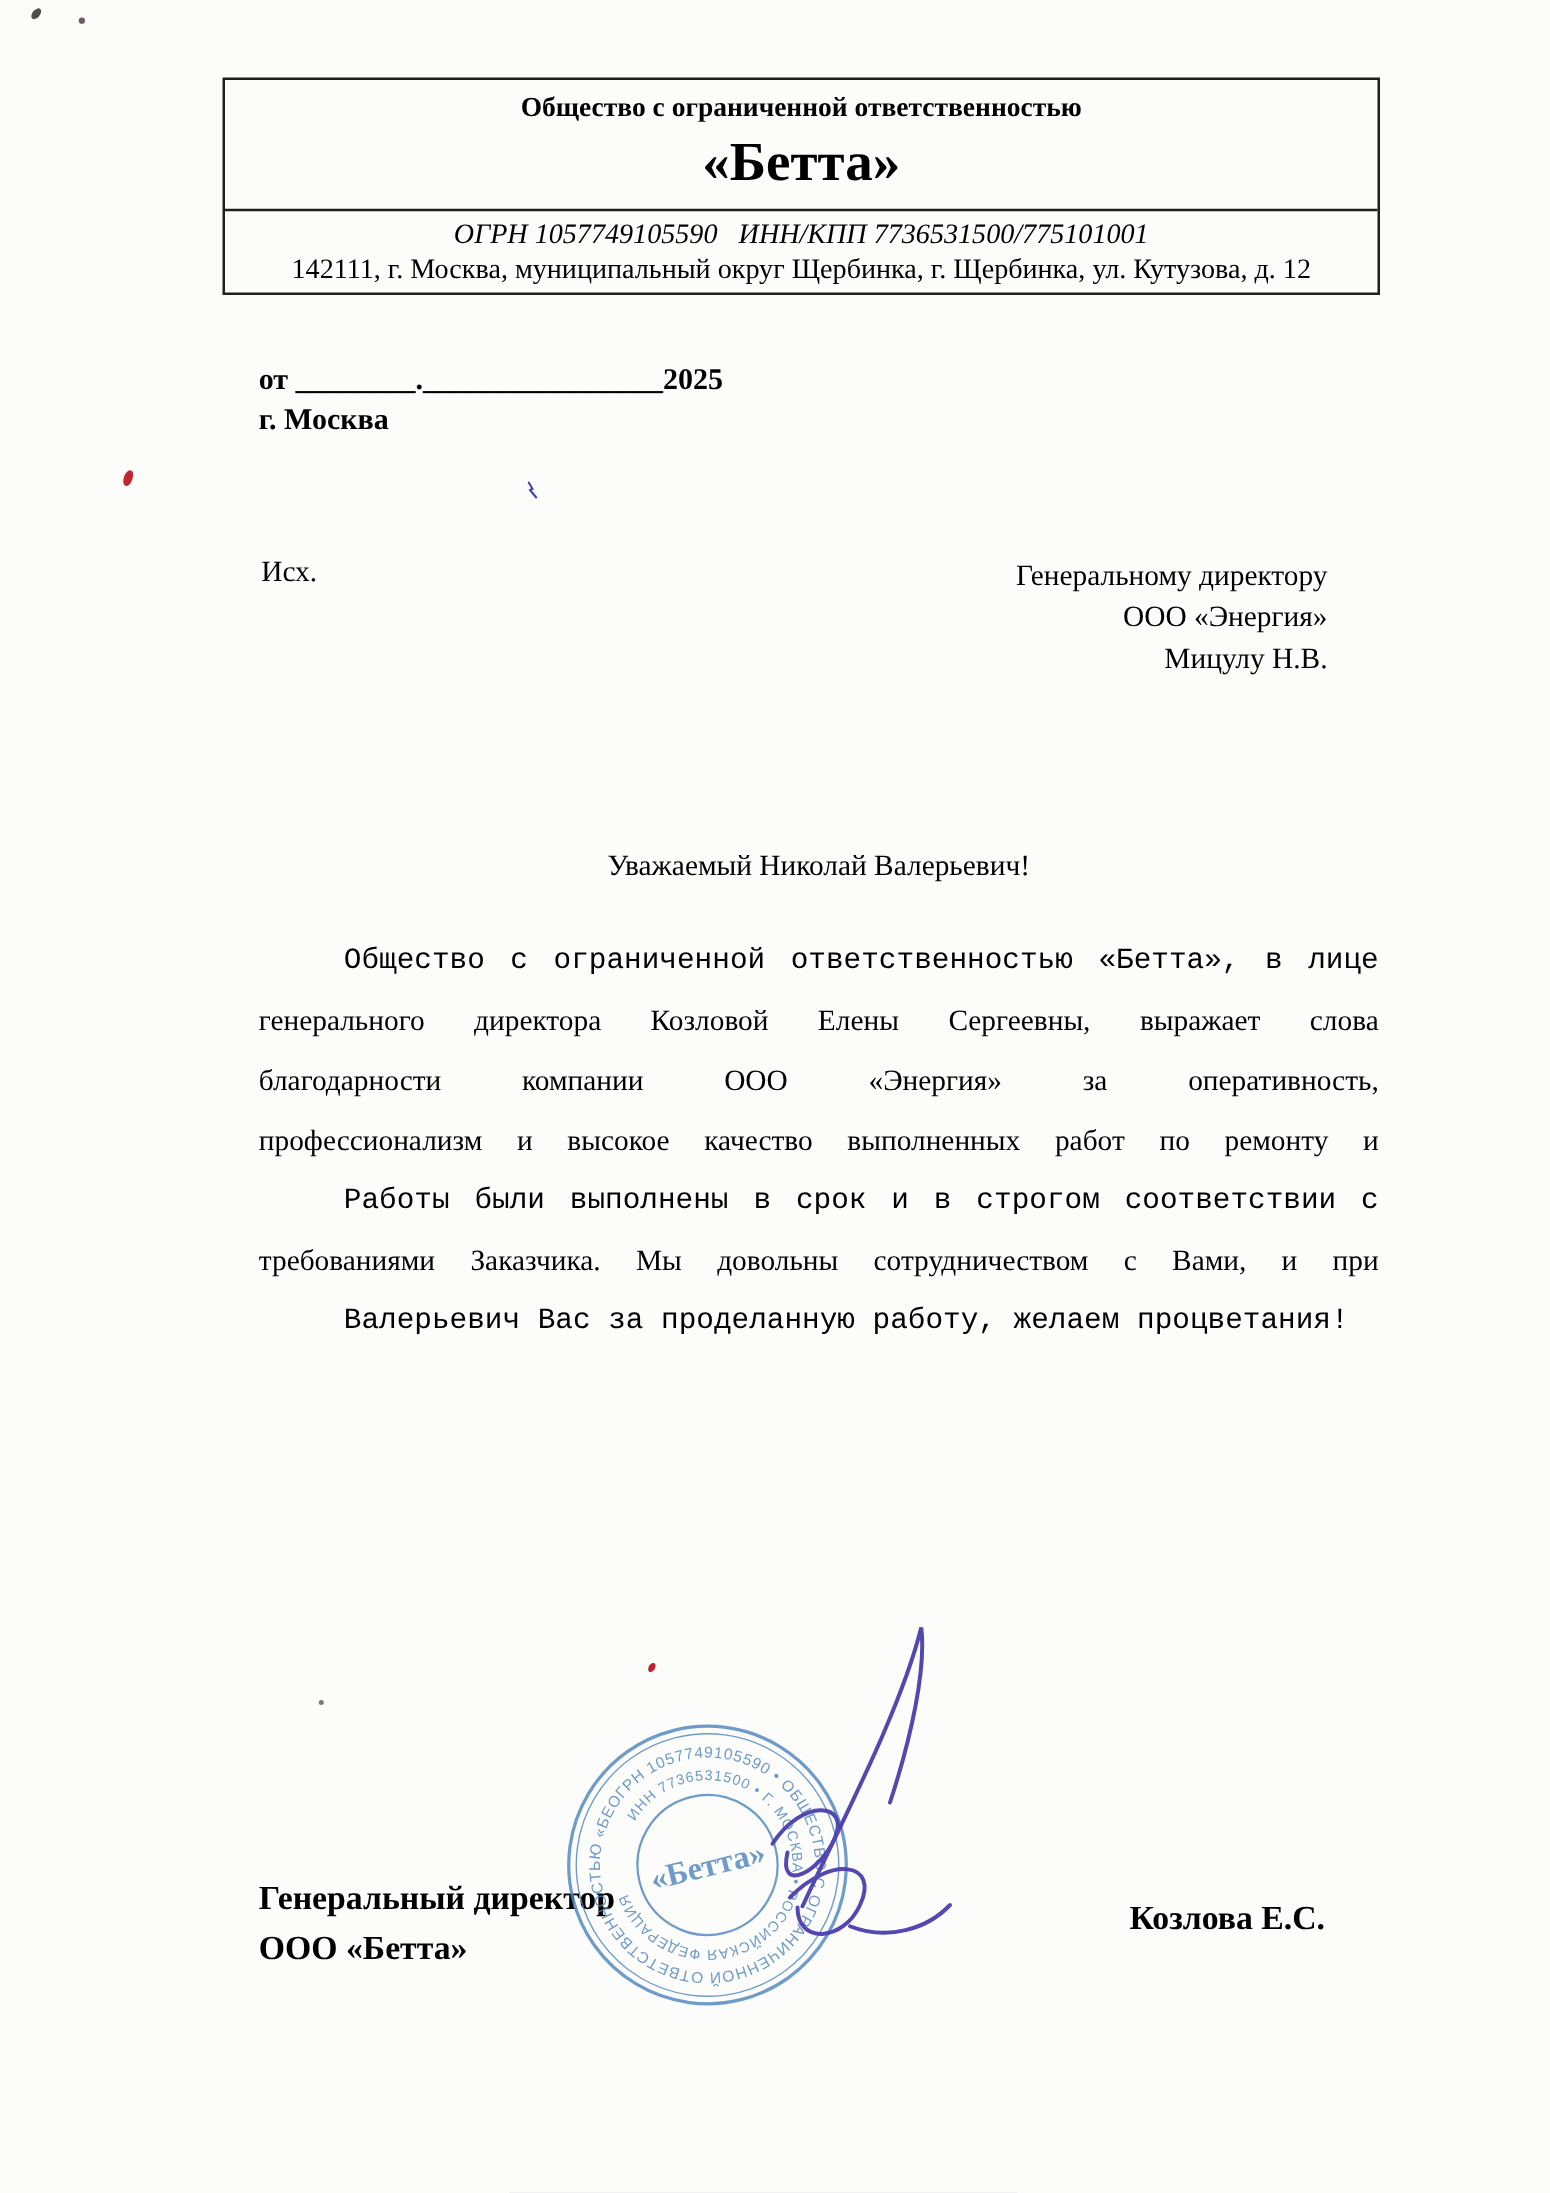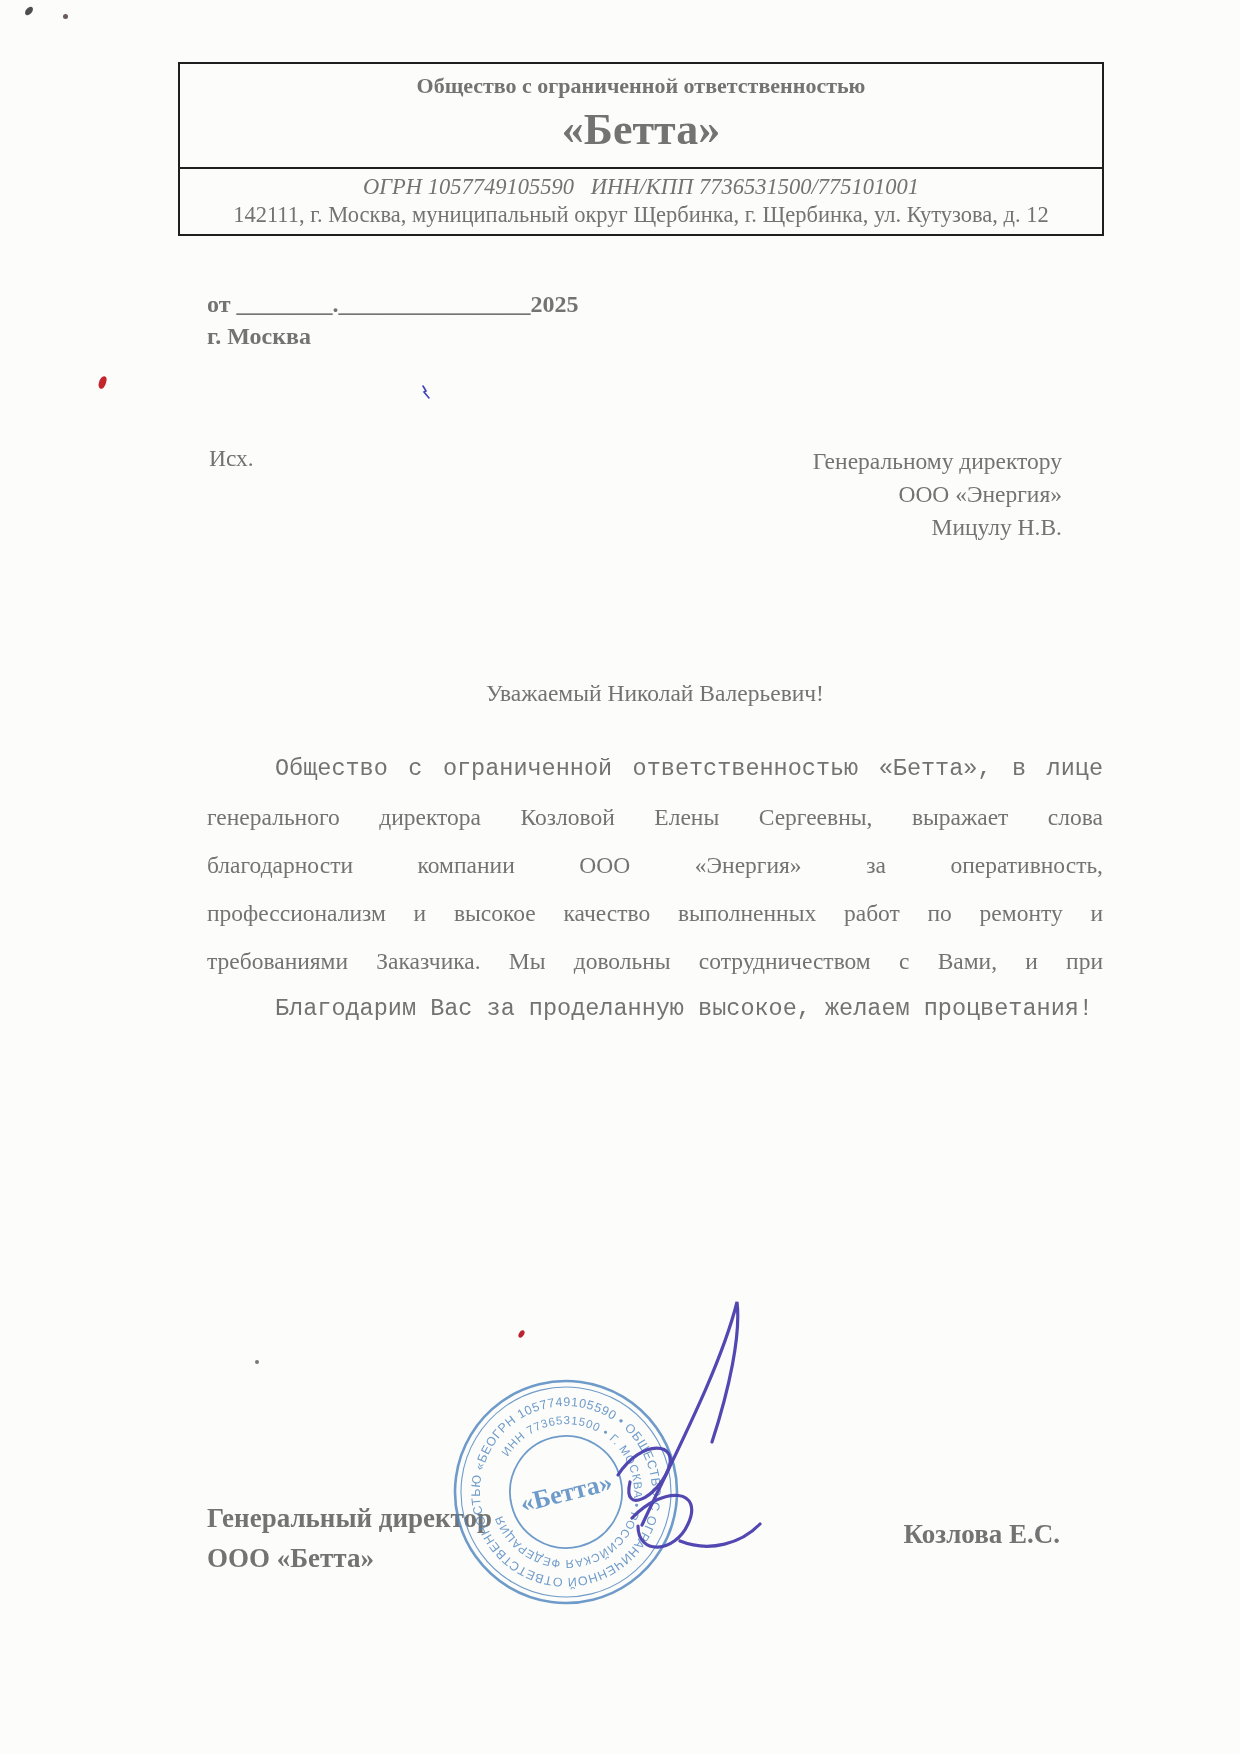--- a/index.html
+++ b/index.html
@@ -1,18 +1,18 @@
 <!DOCTYPE html>
 <html lang="ru"><head>
 <meta charset="utf-8">
 <style>
   html,body{margin:0;padding:0;background:#e9e9e9;}
   .page{
     position:relative;width:1240px;height:1754px;margin:0 auto;
-    background:#fcfcfa;overflow:hidden;color:#737373;
+    background:#fcfcfa;overflow:hidden;color:#000000;
     font-family:"Liberation Serif","DejaVu Serif",serif;
   }
   
   .header-box{
     position:absolute;left:178px;top:62px;width:922px;
     border:2px solid #1f1f1f;background:transparent;
   }
   .header-row1{border-bottom:2px solid #1f1f1f;text-align:center;padding:7px 6px 10px;}
   .org-type{font-weight:bold;font-size:22px;line-height:30px;}
   .org-name{font-weight:bold;font-size:44px;line-height:54px;margin-top:2px;}
@@ -74,24 +74,25 @@
 
   <div class="content">
     <div class="salutation">Уважаемый Николай Валерьевич!</div>
     <div>
       <div class="jline first">Общество с ограниченной ответственностью «Бетта», в лице</div>
       <div class="jline">генерального директора Козловой Елены Сергеевны, выражает слова</div>
       <div class="jline">благодарности компании ООО «Энергия» за оперативность,</div>
       <div class="jline">профессионализм и высокое качество выполненных работ по ремонту и</div>
     </div>
     <div>
+      <div class="jline first">Работы были выполнены в срок и в строгом соответствии с</div>
       <div class="jline">требованиями Заказчика. Мы довольны сотрудничеством с Вами, и при</div>
     </div>
     <div>
-      <div class="jline first last">Благодарим Вас за проделанную высокое, желаем процветания!</div>
+      <div class="jline first last">Валерьевич Вас за проделанную работу, желаем процветания!</div>
     </div>
   </div>
 
   <div class="sig-left">
     <div>Генеральный директор</div>
     <div>ООО «Бетта»</div>
   </div>
   <div class="sig-name">Козлова Е.С.</div>
 
   <svg class="stamp" viewBox="0 0 240 240" aria-hidden="true">

